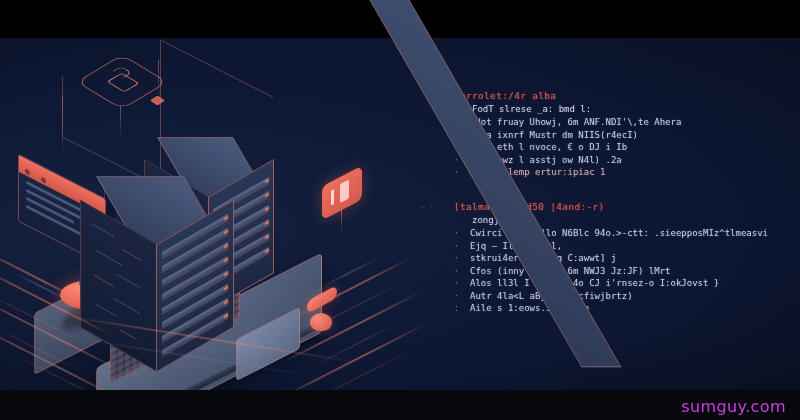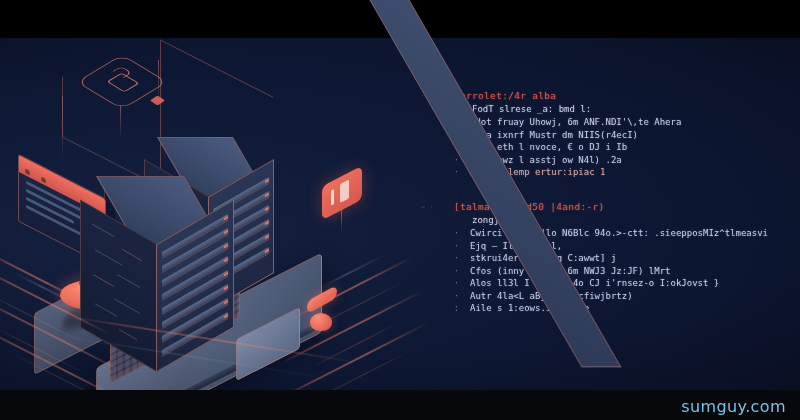--- a/index.html
+++ b/index.html
@@ -174,21 +174,21 @@
        box-shadow:0 0 10px rgba(233,110,92,.4);}
 
   
   .vignette{position:absolute;inset:0;pointer-events:none;
        background:radial-gradient(120% 100% at 50% 45%,rgba(0,0,0,0) 45%,rgba(0,0,0,.45) 100%);}
   .grain{position:absolute;inset:0;pointer-events:none;opacity:.10;
        background:repeating-linear-gradient(0deg,rgba(255,255,255,.05) 0 1px,rgba(0,0,0,0) 1px 2px);}
 
   
   .watermark{position:absolute;right:14px;bottom:4px;z-index:50;
-       font-family:"DejaVu Sans",sans-serif;font-size:16px;color:#7dd3fc;
+       font-family:"DejaVu Sans",sans-serif;font-size:16px;color:#d946ef;
        letter-spacing:.4px;opacity:.92;}
 </style>
 </head>
 <body>
 
 <div class="stage">
 
   <div class="scene">
 
     <div class="art">

